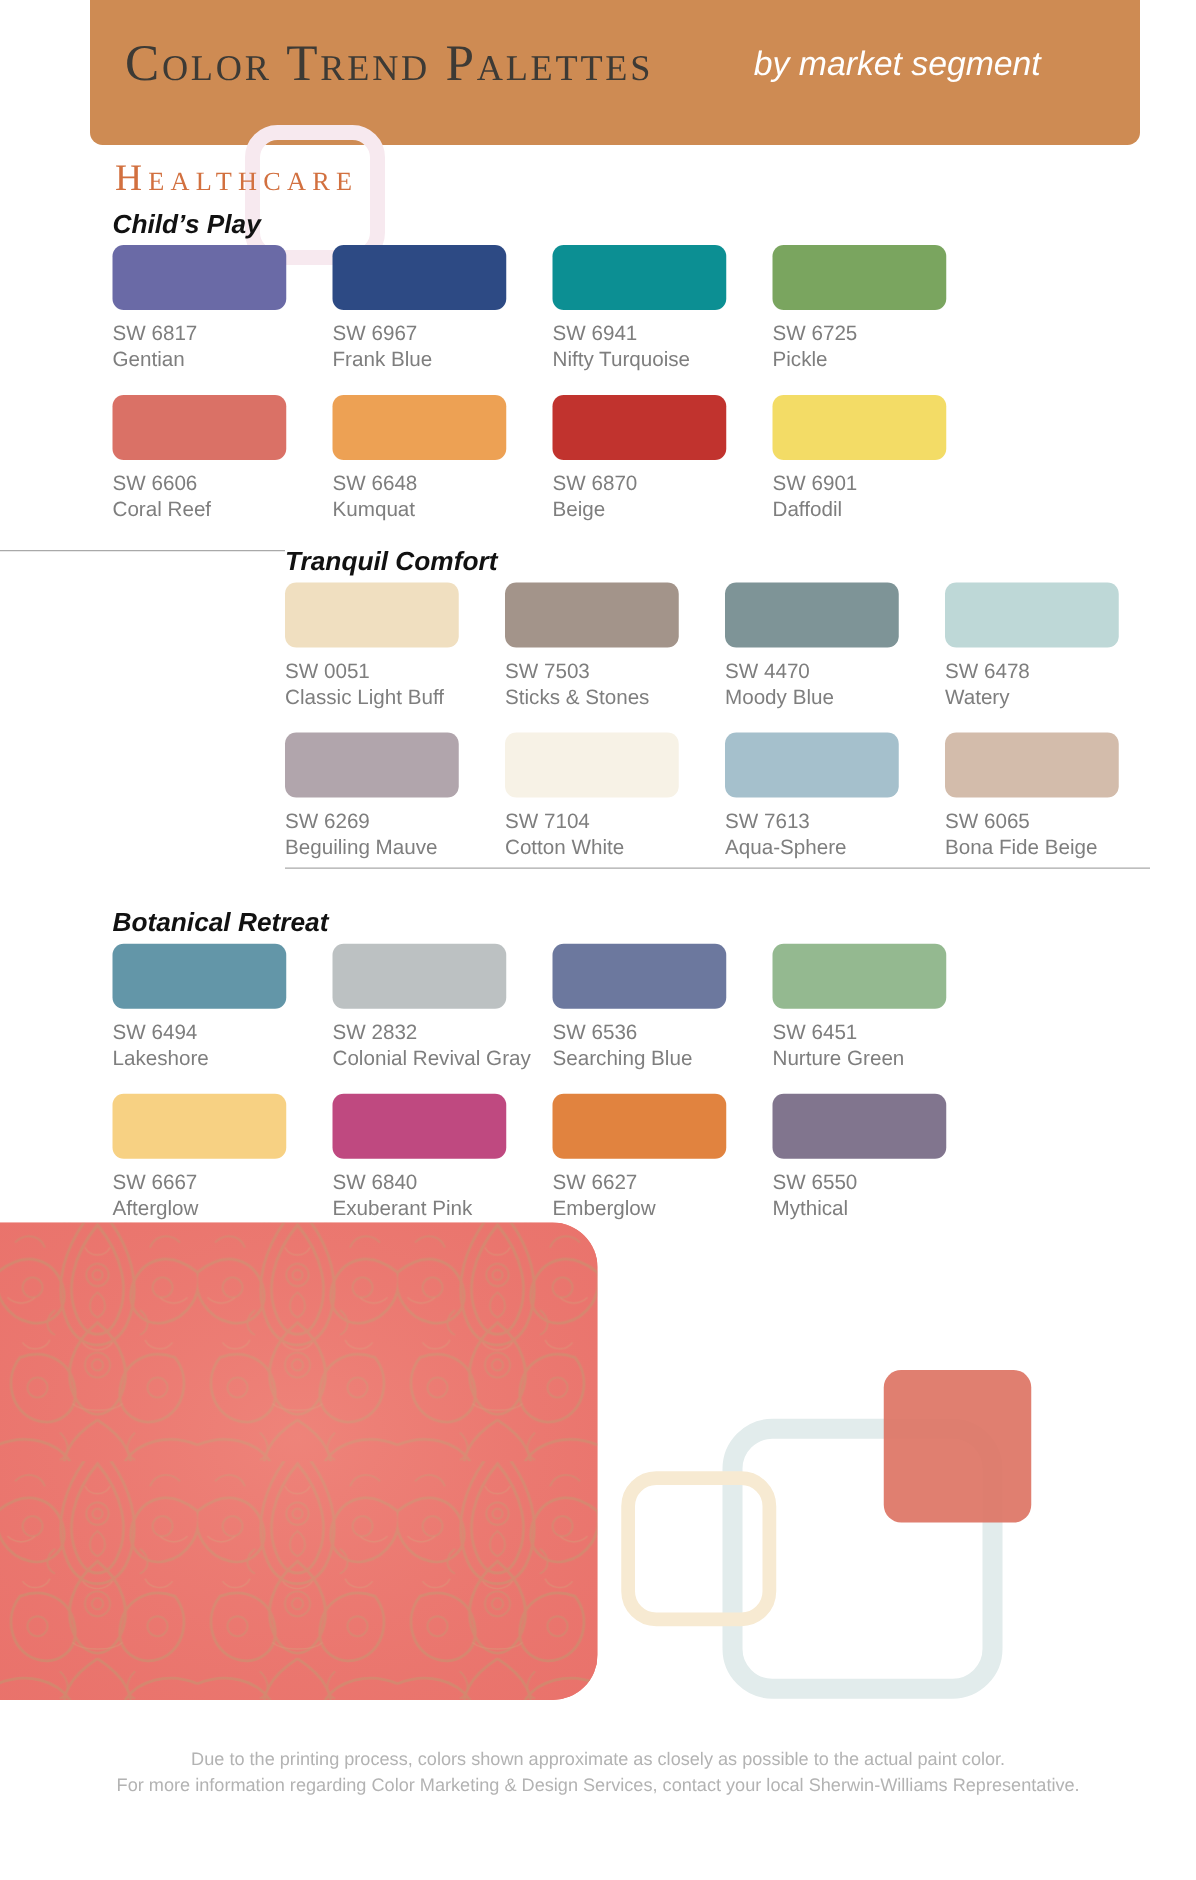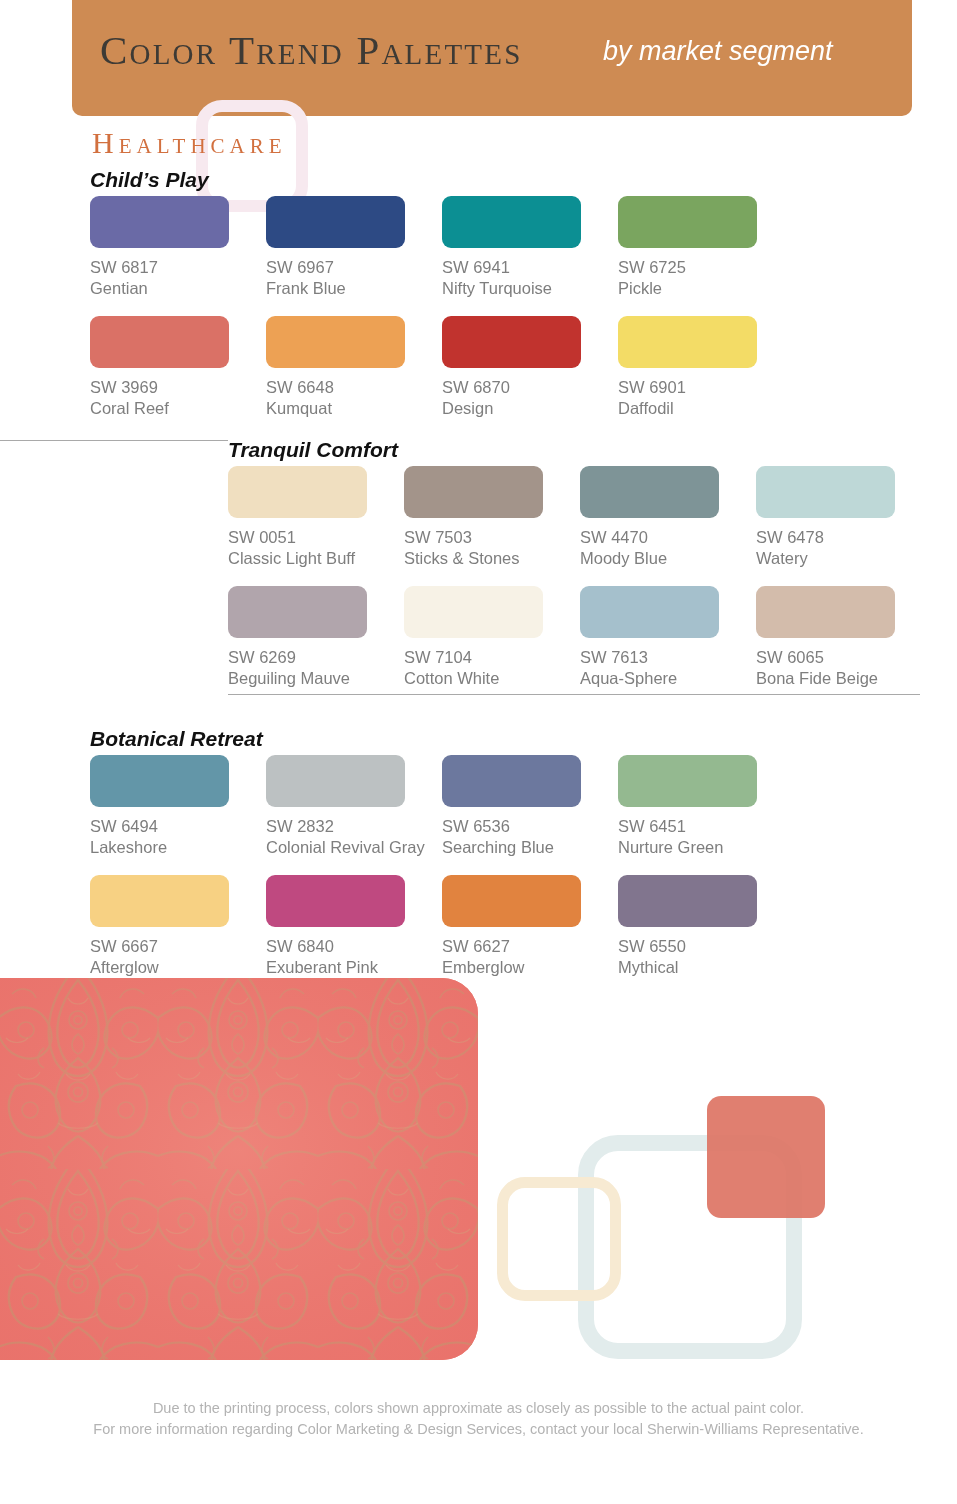--- a/index.html
+++ b/index.html
@@ -232,32 +232,32 @@
       </div>
       <div class="swatch-cell">
         <div class="swatch-chip" style="background: rgb(122, 165, 95);"></div>
         <div class="swatch-code">SW 6725</div>
         <div class="swatch-name">Pickle</div>
       </div>
     </div>
     <div class="swatch-row">
       <div class="swatch-cell">
         <div class="swatch-chip" style="background: rgb(218, 113, 102);"></div>
-        <div class="swatch-code">SW 3969</div>
+        <div class="swatch-code">SW 6606</div>
         <div class="swatch-name">Coral Reef</div>
       </div>
       <div class="swatch-cell">
         <div class="swatch-chip" style="background: rgb(237, 161, 84);"></div>
         <div class="swatch-code">SW 6648</div>
         <div class="swatch-name">Kumquat</div>
       </div>
       <div class="swatch-cell">
         <div class="swatch-chip" style="background: rgb(193, 51, 46);"></div>
         <div class="swatch-code">SW 6870</div>
-        <div class="swatch-name">Design</div>
+        <div class="swatch-name">Beige</div>
       </div>
       <div class="swatch-cell">
         <div class="swatch-chip" style="background: rgb(243, 220, 102);"></div>
         <div class="swatch-code">SW 6901</div>
         <div class="swatch-name">Daffodil</div>
       </div>
     </div>
   </div>
 <div class="palette" id="palette-tranquil">
     <div class="swatch-row row-top">

